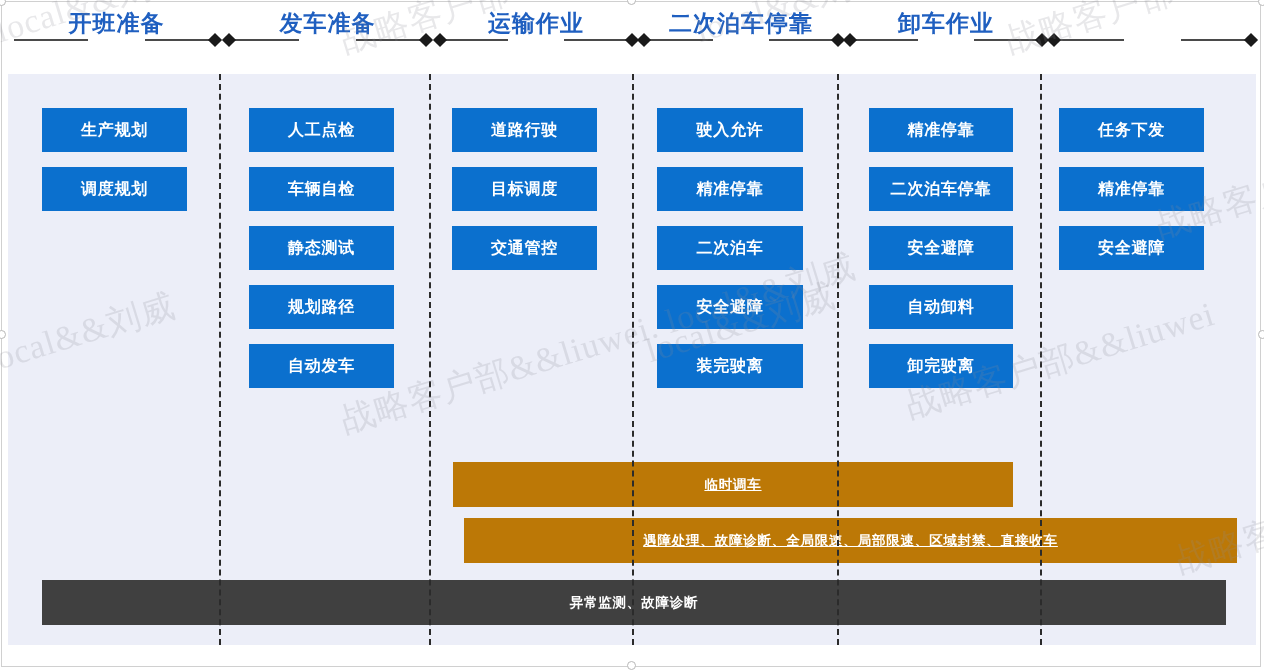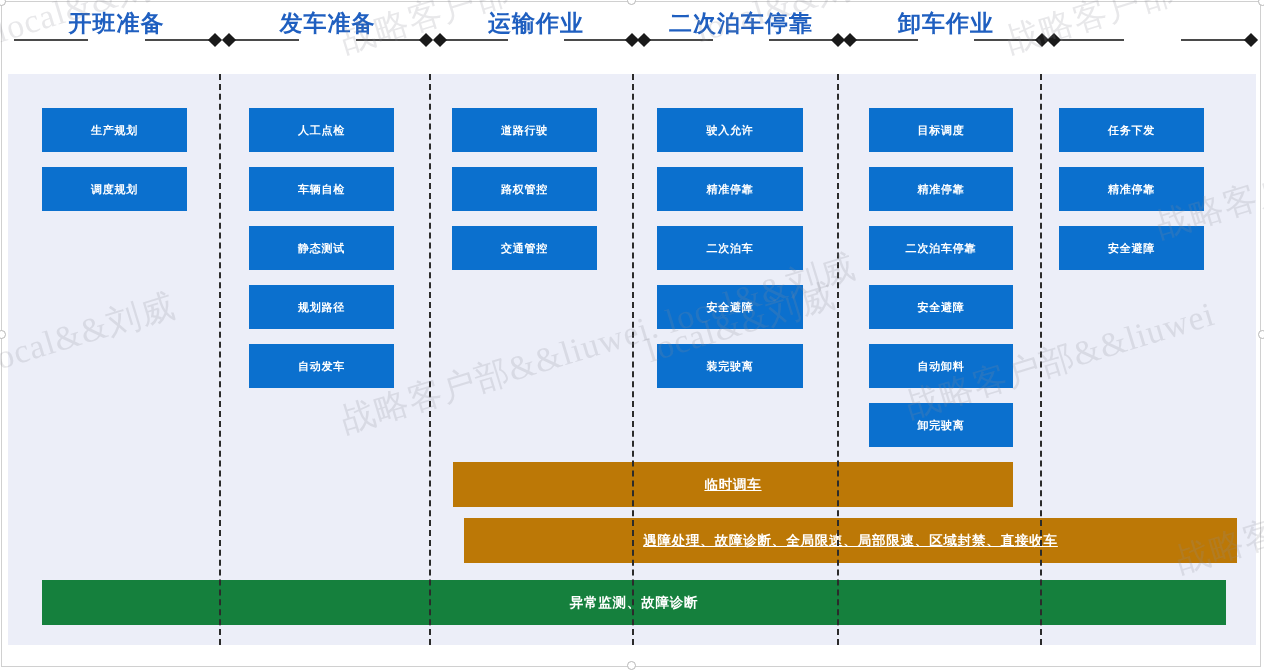--- a/index.html
+++ b/index.html
@@ -30,27 +30,27 @@
   .dia.dr{right:-1px;}
 
   
   .panel{position:absolute;left:8px;top:74px;width:1248px;height:571px;background:#eceef8;z-index:1;}
 
   .vsep{position:absolute;top:0;width:0;border-left:2px dashed #2b2b2b;z-index:4;}
 
   
   .col{position:absolute;z-index:3;}
   .task{position:relative;height:44px;margin-bottom:15px;background:#0B70CE;color:#ffffff;
-        display:flex;align-items:center;justify-content:center;font-size:11px;font-weight:bold;letter-spacing:.8px;}
+        display:flex;align-items:center;justify-content:center;font-size:16px;font-weight:bold;letter-spacing:.8px;}
 
   
   .bar{position:absolute;display:flex;align-items:center;justify-content:center;color:#ffffff;
        font-size:13.5px;font-weight:bold;letter-spacing:.8px;z-index:3;white-space:nowrap;}
   .bar.orange{background:#BC7806;text-decoration:underline;}
-  .bar.navy{background:#15803d;}
+  .bar.navy{background:#404040;}
 </style>
 </head>
 <body>
 
 <div id="slide">
 
   <div class="panel"></div>
 
   <div class="vsep" style="left:219px;top:74px;height:571px;"></div>
   <div class="vsep" style="left:429px;top:74px;height:571px;"></div>
@@ -128,34 +128,33 @@
   <div class="col" style="left:249px;top:108px;width:145px;">
     <div class="task">人工点检</div>
     <div class="task">车辆自检</div>
     <div class="task">静态测试</div>
     <div class="task">规划路径</div>
     <div class="task">自动发车</div>
   </div>
 
   <div class="col" style="left:452px;top:108px;width:145px;text-align:center;">
     <div class="task">道路行驶</div>
-    <div class="task">路权管控</div>
+    <div class="task">目标调度</div>
     <div class="task">交通管控</div>
   </div>
 
   <div class="col" style="left:657px;top:108px;width:146px;">
     <div class="task">驶入允许</div>
     <div class="task">精准停靠</div>
     <div class="task">二次泊车</div>
     <div class="task">安全避障</div>
     <div class="task">装完驶离</div>
   </div>
 
   <div class="col" style="left:869px;top:108px;width:144px;">
-    <div class="task">目标调度</div>
     <div class="task">精准停靠</div>
     <div class="task">二次泊车停靠</div>
     <div class="task">安全避障</div>
     <div class="task">自动卸料</div>
     <div class="task">卸完驶离</div>
   </div>
 
   <div class="col" style="left:1059px;top:108px;width:145px;text-align:center;">
     <div class="task">任务下发</div>
     <div class="task">精准停靠</div>

